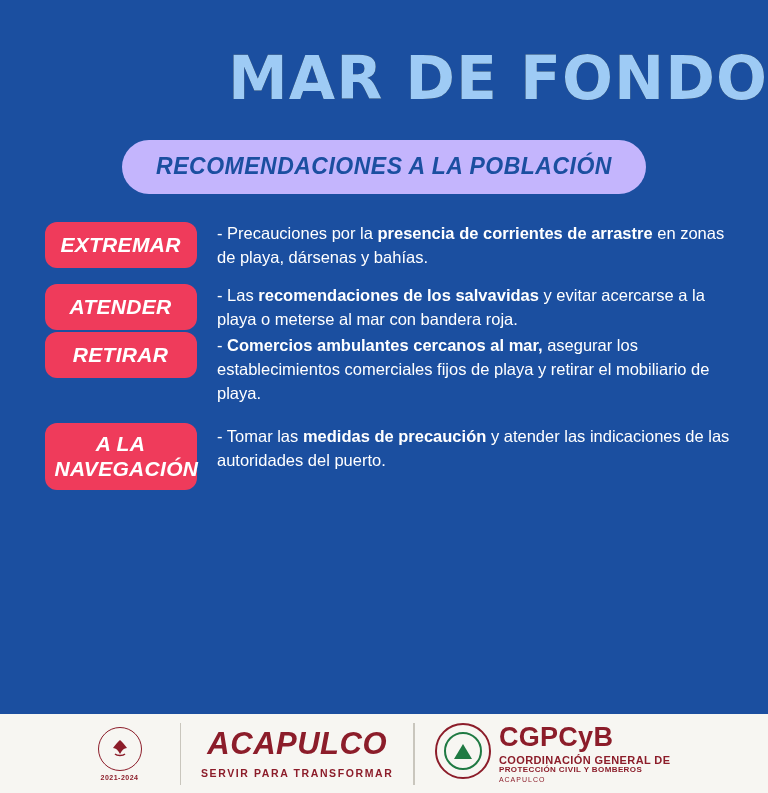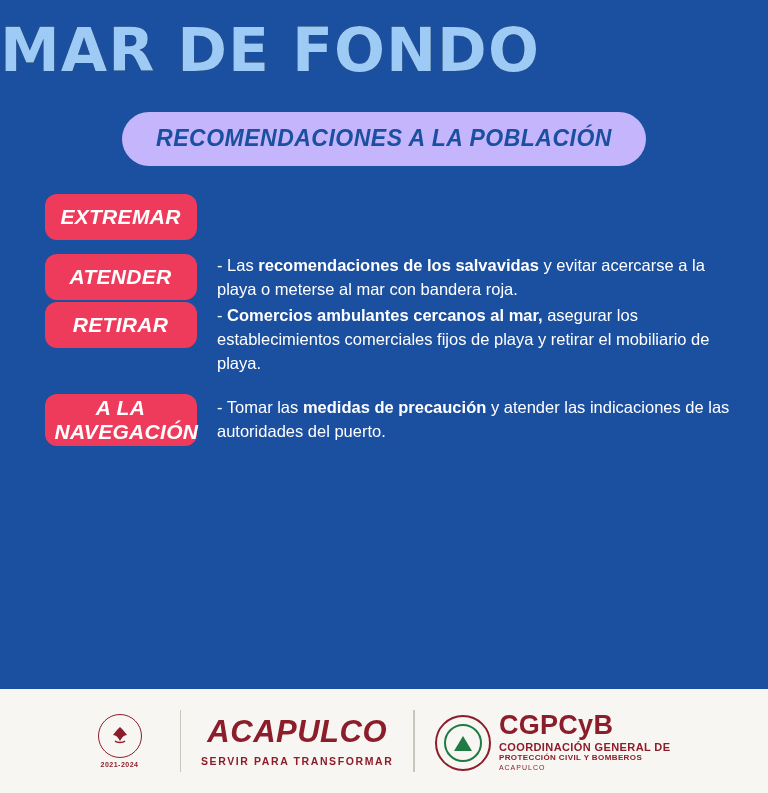--- a/index.html
+++ b/index.html
@@ -15,26 +15,26 @@
   }
   .poster {
     position: relative;
     width: 768px;
     height: 793px;
     background: #1b4fa0;
     display: flex;
     flex-direction: column;
   }
   .title {
-    text-align: left;
+    text-align: right;
     color: #9ecbf5;
     font-size: 60px;
     font-weight: bold;
     letter-spacing: 1px;
-    margin-top: 20px;
+    margin-top: 48px;
     line-height: 1;
     font-family: "DejaVu Sans", sans-serif;
     text-shadow: 0 0 0 #000;
   }
   .subtitle-wrap {
     display: flex;
     justify-content: center;
     margin-top: 32px;
   }
   .subtitle {
@@ -77,41 +77,41 @@
     font-size: 21px;
     text-align: center;
     border-radius: 12px;
     padding: 11px 10px;
     width: 152px;
     box-sizing: border-box;
     letter-spacing: 0.3px;
     line-height: 1.15;
   }
   .badge.two-line {
-    padding: 2px 10px;
+    padding: 9px 10px;
   }
   .texts {
     flex: 1;
     padding-left: 14px;
     padding-top: 2px;
   }
   .line {
     color: #ffffff;
     font-size: 16.5px;
     line-height: 1.45;
     margin-bottom: 14px;
   }
   .line:last-child { margin-bottom: 0; }
   .line b { font-weight: bold; }
   .r1 .badge-col, .r3 .badge-col, .r4 .badge-col { align-items: center; }
   .r1 .texts { padding-top: 0; }
   .r2 .texts { padding-top: 0; }
   .footer {
     background: #f7f6f2;
-    height: 104px;
+    height: 79px;
     display: flex;
     align-items: center;
     justify-content: center;
     gap: 0px;
   }
   .footer-inner {
     display: flex;
     align-items: center;
     justify-content: center;
   }
@@ -162,21 +162,21 @@
   }
   .acapulco-tag {
     color: #8c1d2a;
     font-size: 10.5px;
     letter-spacing: 1.6px;
     margin-top: 8px;
     font-weight: bold;
   }
   .cgp-block {
     display: flex;
-    align-items: flex-end;
+    align-items: flex-start;
     gap: 8px;
   }
   .cgp-seal {
     width: 52px;
     height: 52px;
     border-radius: 50%;
     border: 2px solid #8c1d2a;
     display: flex;
     align-items: center;
     justify-content: center;
@@ -237,20 +237,23 @@
 
   <div class="subtitle-wrap">
     <div class="subtitle">RECOMENDACIONES A LA POBLACIÓN</div>
   </div>
 
   <div class="rows">
 
     <div class="row r1">
       <div class="badge-col">
         <div class="badge">EXTREMAR</div>
+      </div>
+      <div class="texts">
+        <div class="line"><span>- Precauciones por la </span><b>presencia de corrientes de arrastre</b><span> en zonas de playa, dársenas y bahías.</span></div>
       </div>
     </div>
 
     <div class="row r2">
       <div class="badge-col">
         <div class="badge">ATENDER</div>
       </div>
       <div class="texts">
         <div class="line"><span>- Las </span><b>recomendaciones de los salvavidas</b><span> y evitar acercarse a la playa o meterse al mar con bandera roja.</span></div>
       </div>

